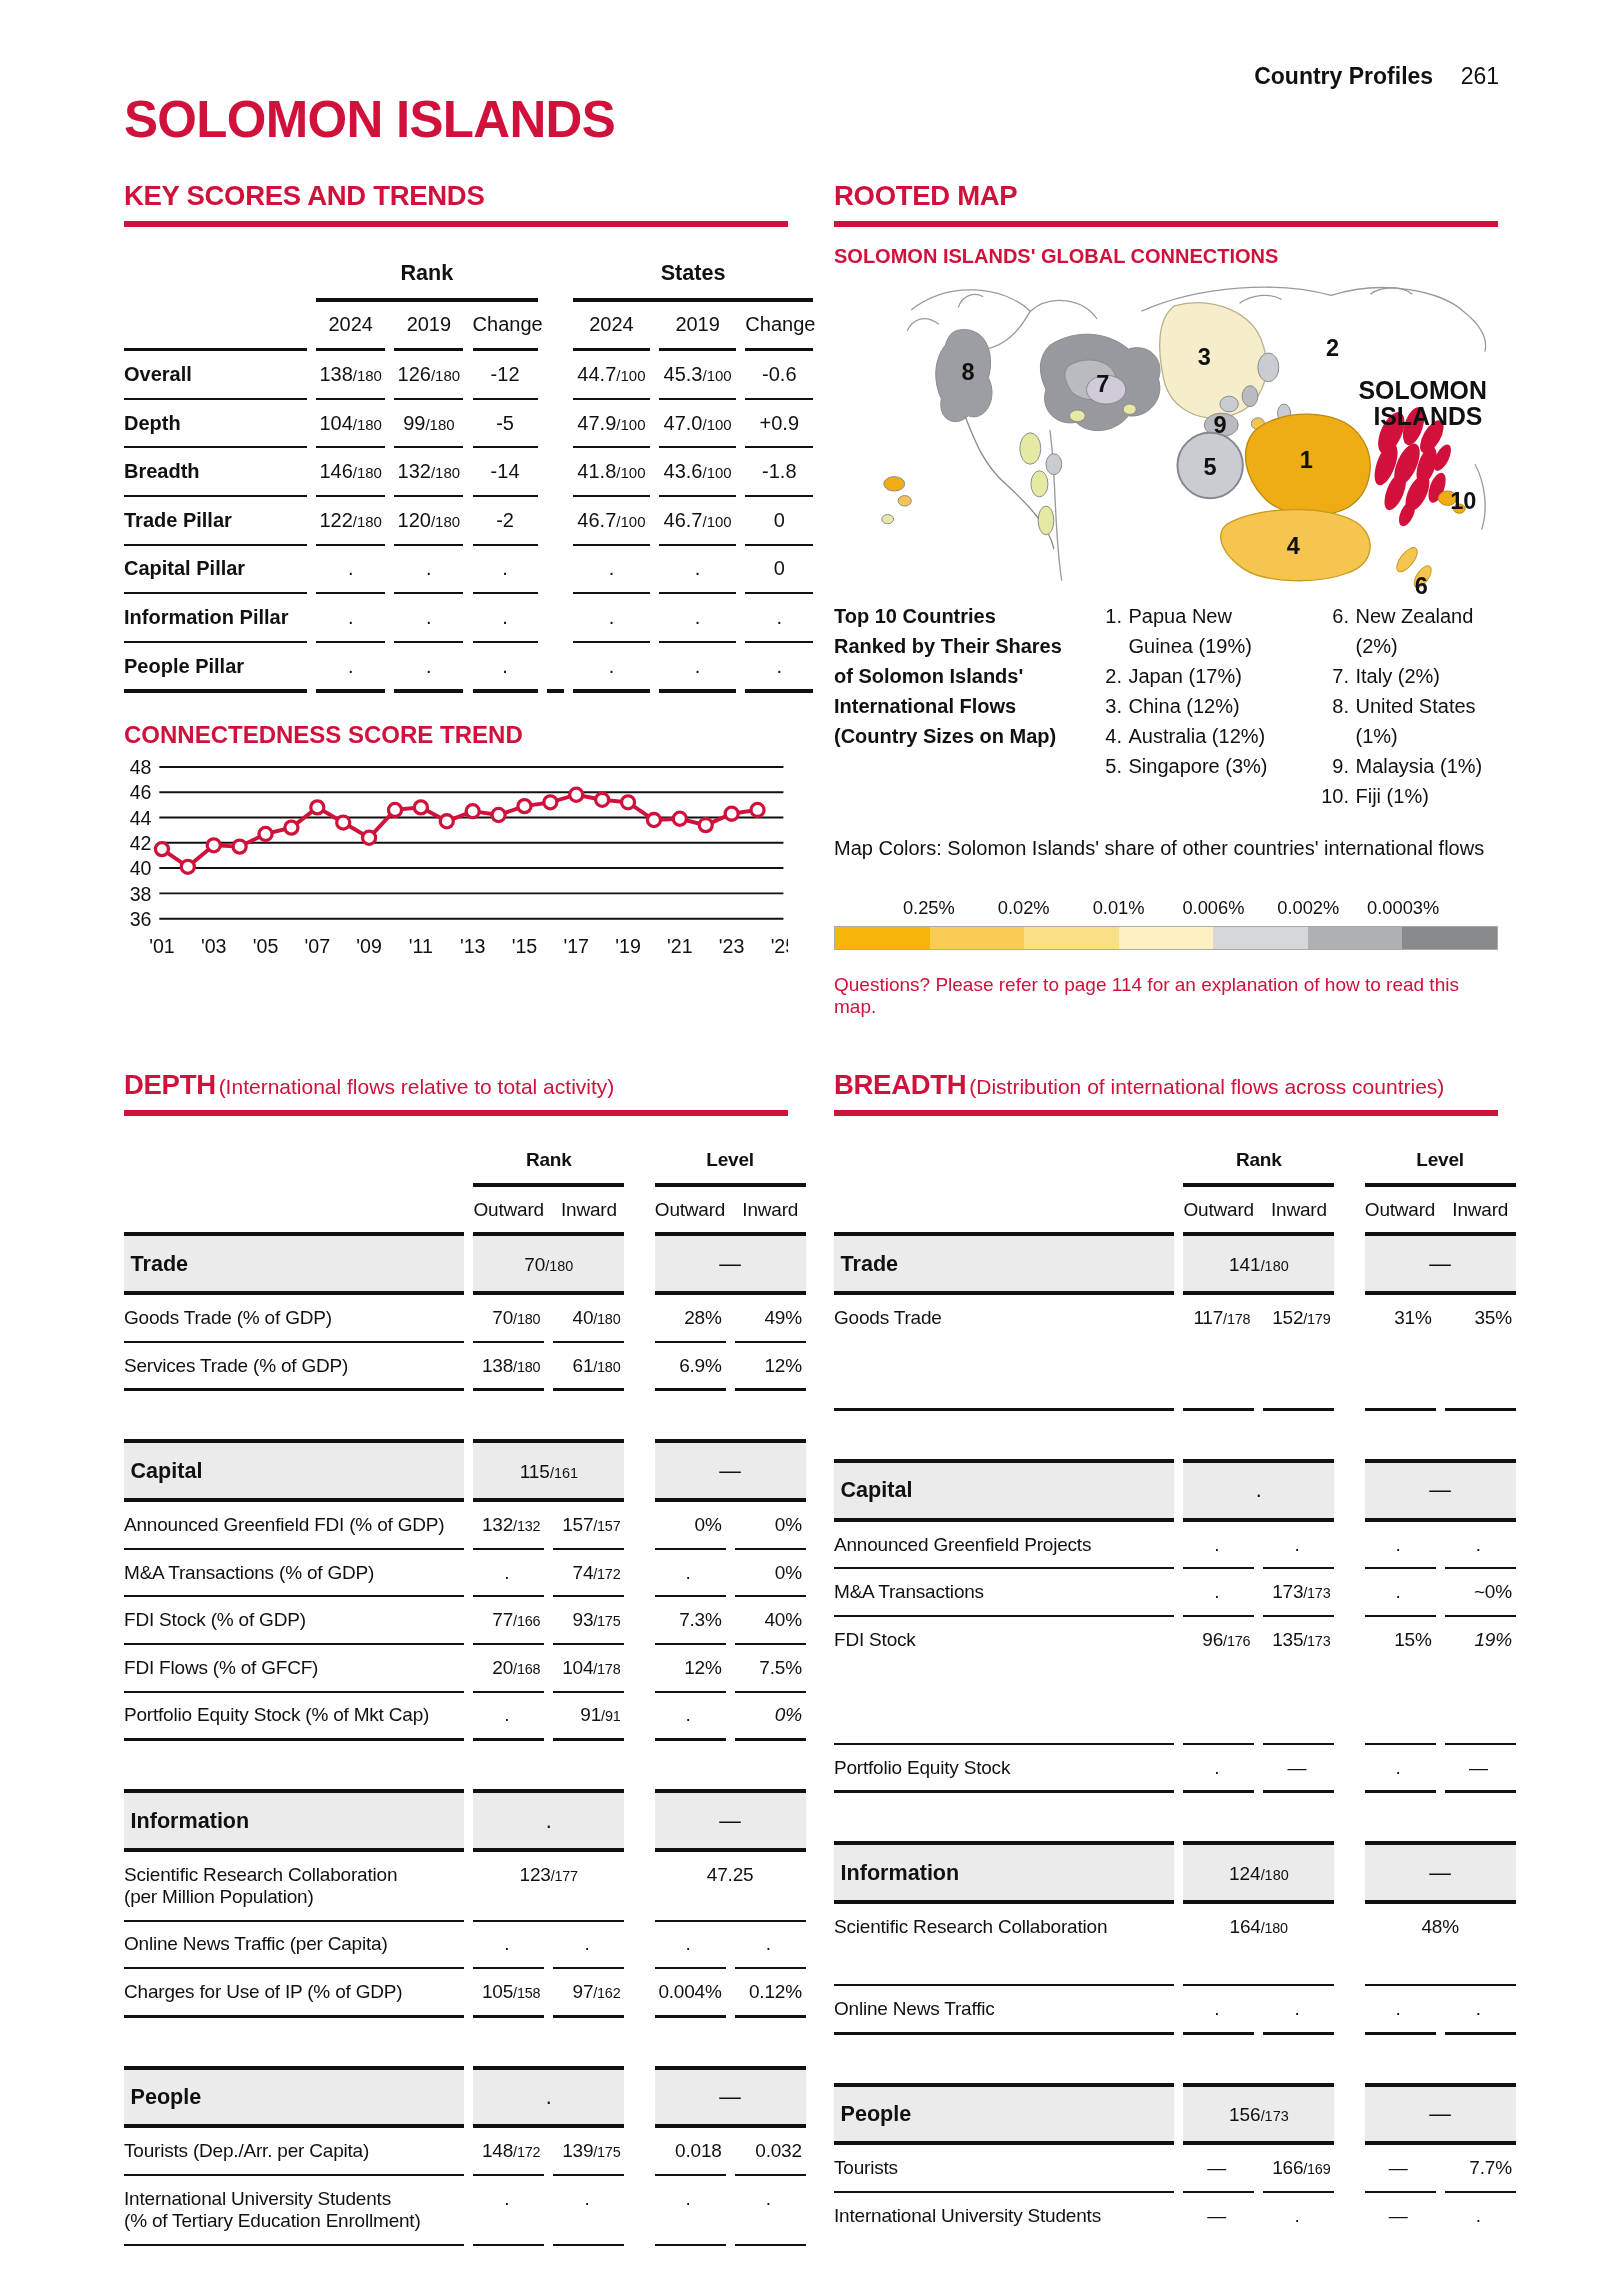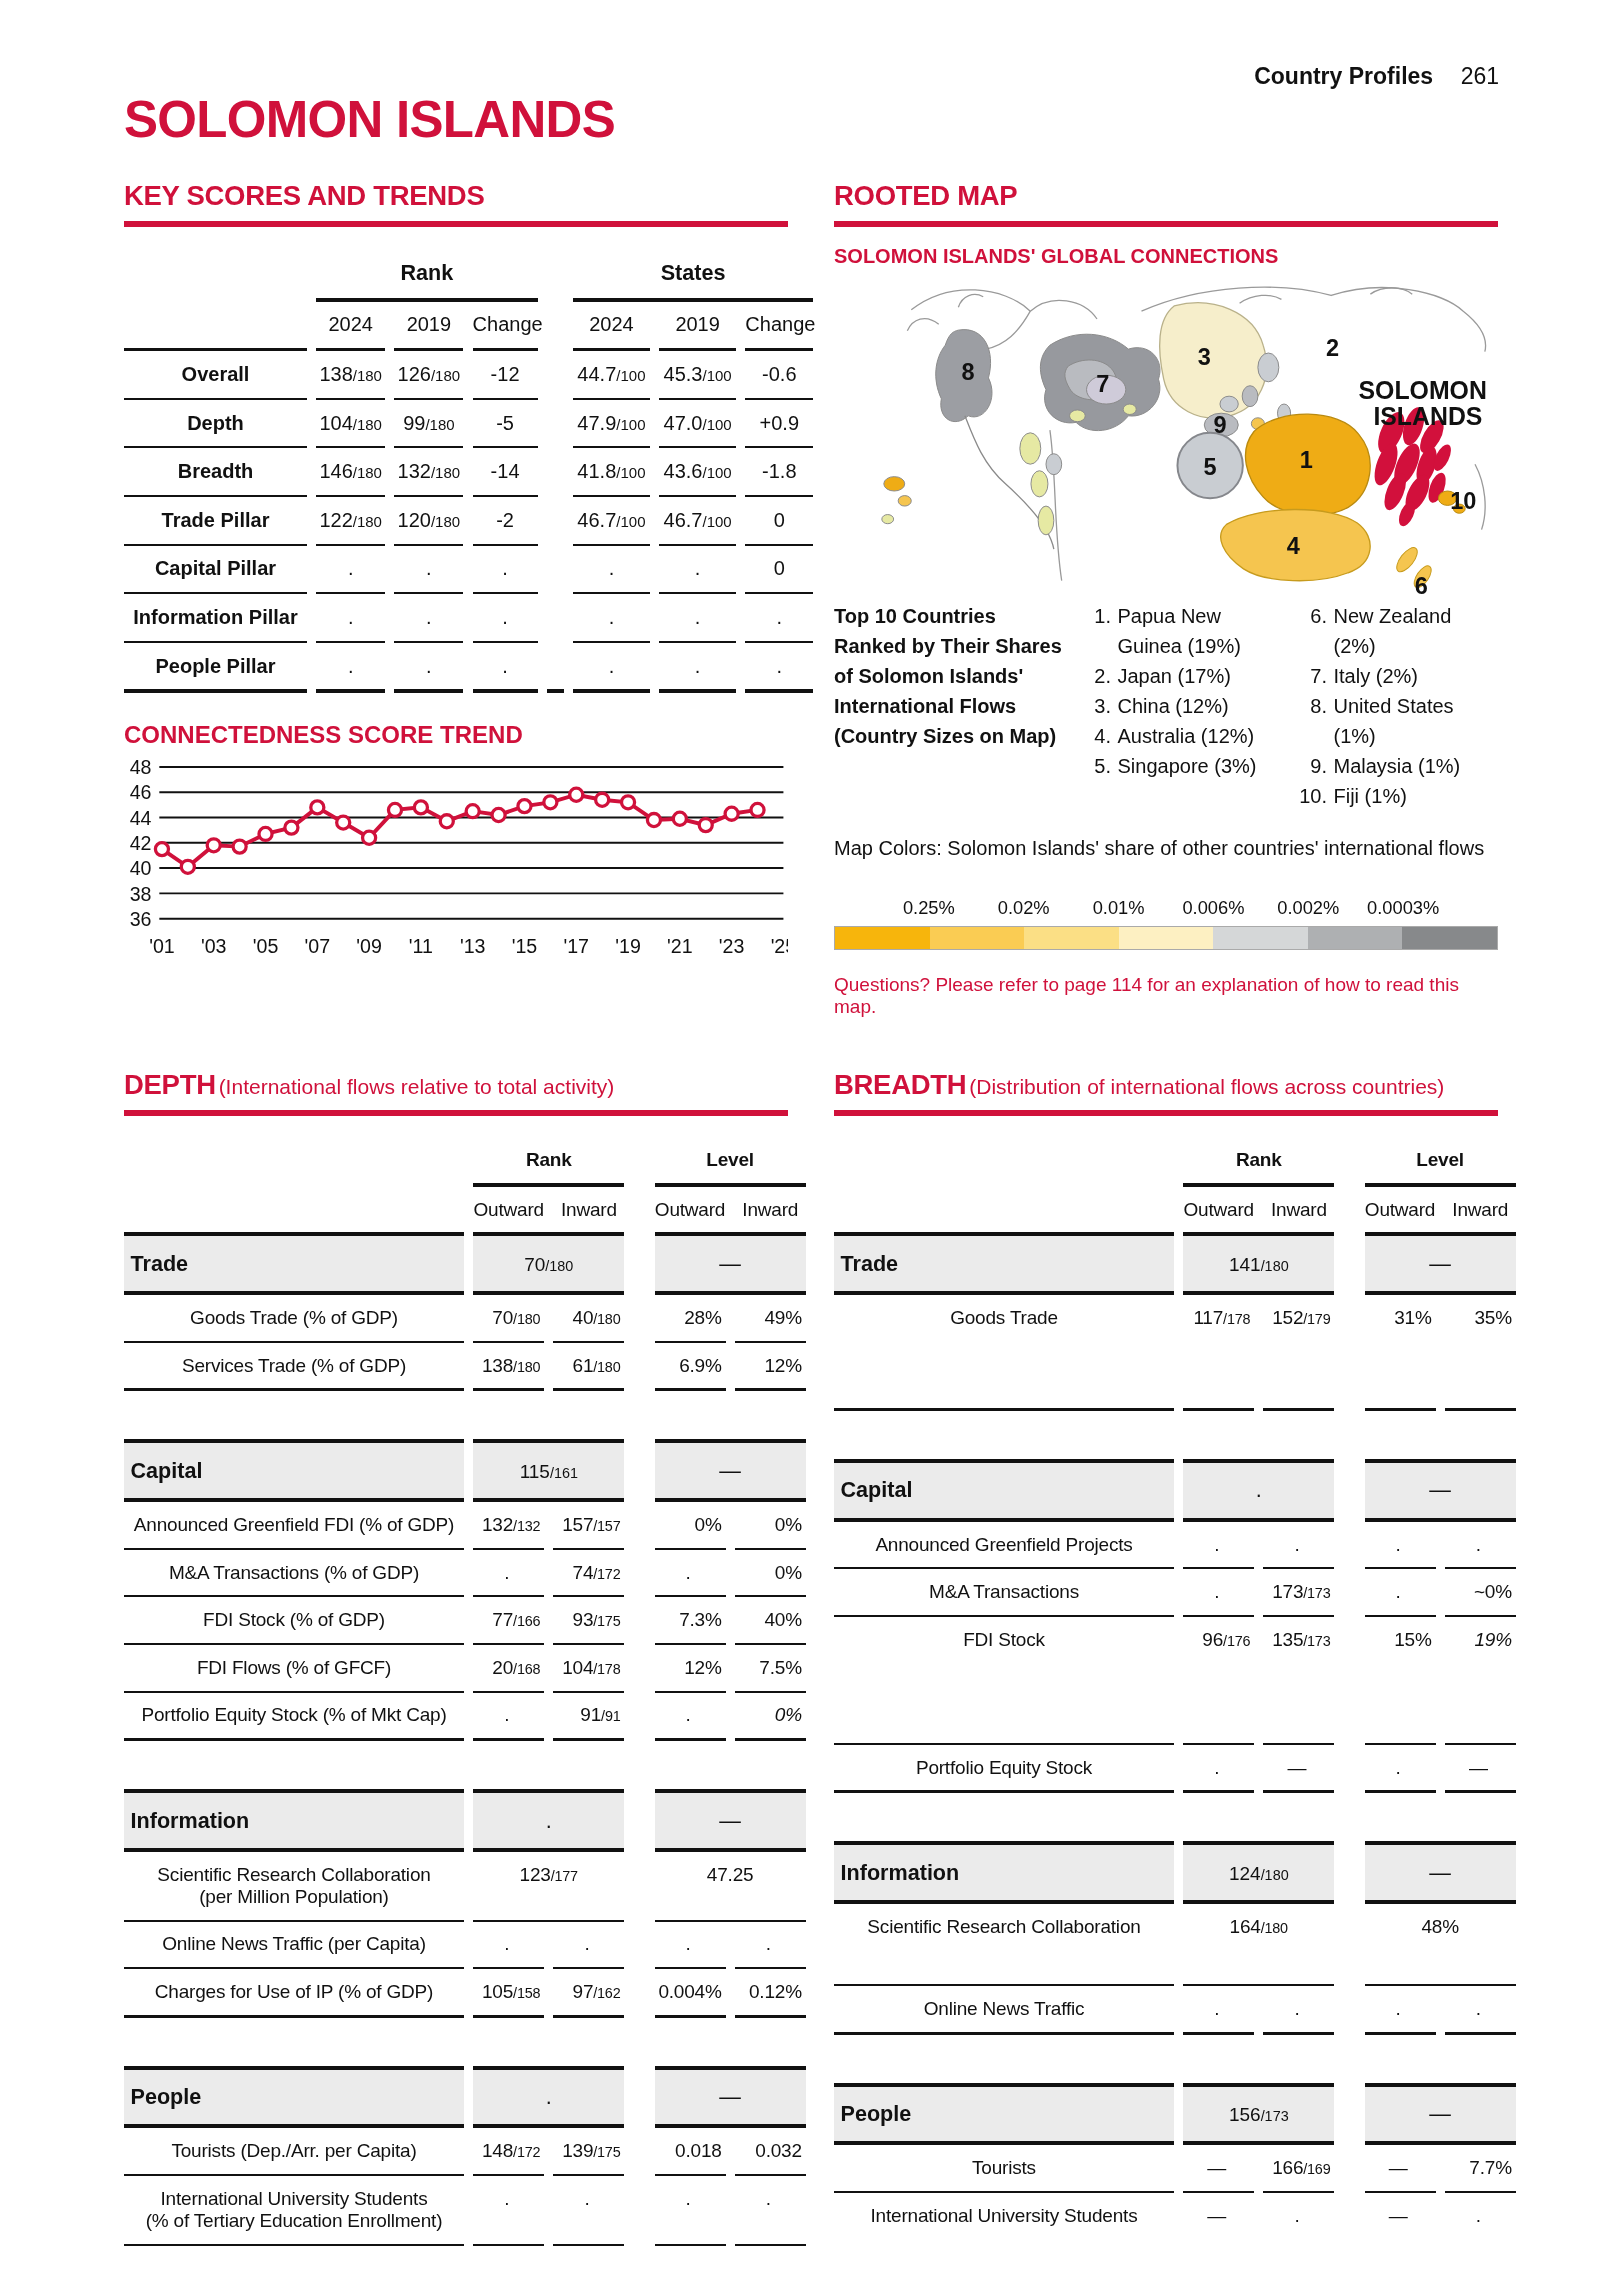--- a/index.html
+++ b/index.html
@@ -17,21 +17,21 @@
   .redrule{height:5.9px;background:var(--red);margin-top:9.2px;}
   .rowgap{height:51px;}
   
   .c{font-size:20px;padding:11.8px 0;box-sizing:border-box;}
   .u2{border-bottom:2px solid var(--ink);}
   .u4{border-bottom:3.3px solid var(--ink);}
   .u5{border-bottom:3.9px solid var(--ink);}
   .u6{border-bottom:4.6px solid var(--ink);}
   .gh{font-weight:bold;text-align:center;font-size:21.6px;}
   .ch{text-align:center;font-size:20px;}
-  .lbl{text-align:center;}
+  .lbl{text-align:left;}
   .b{font-weight:bold;}
   .v{text-align:right;padding-right:3.9px;}
   .ctr{text-align:center !important;}
   .num{font-size:20px;}
   .den{font-size:15px;}
   em{font-style:italic;}
   
   .ks-grid{display:grid;grid-template-columns:183px 69px 69px 65px 17px 77px 77px 68px;column-gap:9.2px;width:664px;}
   
   .mx-grid{display:grid;grid-template-columns:340px 71px 71px 11.8px 71px 71px;column-gap:9.2px;width:664px;}
@@ -41,21 +41,21 @@
   .gaprow{height:48px;}
   .lbl2{font-size:19px;}
   .mx-grid .c,.geo-grid .c{font-size:19px;letter-spacing:-0.2px;}
   .mx-grid .num{font-size:19px}.mx-grid .den{font-size:14.4px}
   
   .trendblock{margin-top:27.5px;}
   .trendblock h3{color:var(--red);font-size:24px;font-weight:800;margin:17px 0 6.5px 0;}
   svg text.tick{font-family:"Liberation Sans","DejaVu Sans",sans-serif;font-size:30px;fill:#111;}
   
   .mapsub{color:var(--red);font-size:20px;font-weight:800;margin-top:18.3px;}
-  .maplegend{display:grid;grid-template-columns:236px 216px 213px;margin-top:3.9px;column-gap:0;}
+  .maplegend{display:grid;grid-template-columns:236px 216px 213px;margin-top:3.9px;column-gap:11px;}
   .mapintro{font-weight:800;font-size:20px;line-height:1.5;white-space:pre-line;}
   .toplist{font-size:20px;line-height:1.5;}
   .toplist .row{display:flex;}
   .toplist .n{width:41px;text-align:right;padding-right:6.5px;flex:0 0 auto;}
   .mapnote{font-size:20px;margin-top:26px;}
   .scalewrap{position:relative;margin-top:37px;height:60px;}
   .scalelabels{position:absolute;top:0;left:0;right:0;height:23.6px;font-size:18.3px;}
   .scalelabels span{position:absolute;transform:translateX(-50%);}
   .scalebar{position:absolute;top:29px;left:0;right:0;height:22px;display:flex;border:0.7px solid #aaa;}
   .scalebar div{flex:1 1 0;}

